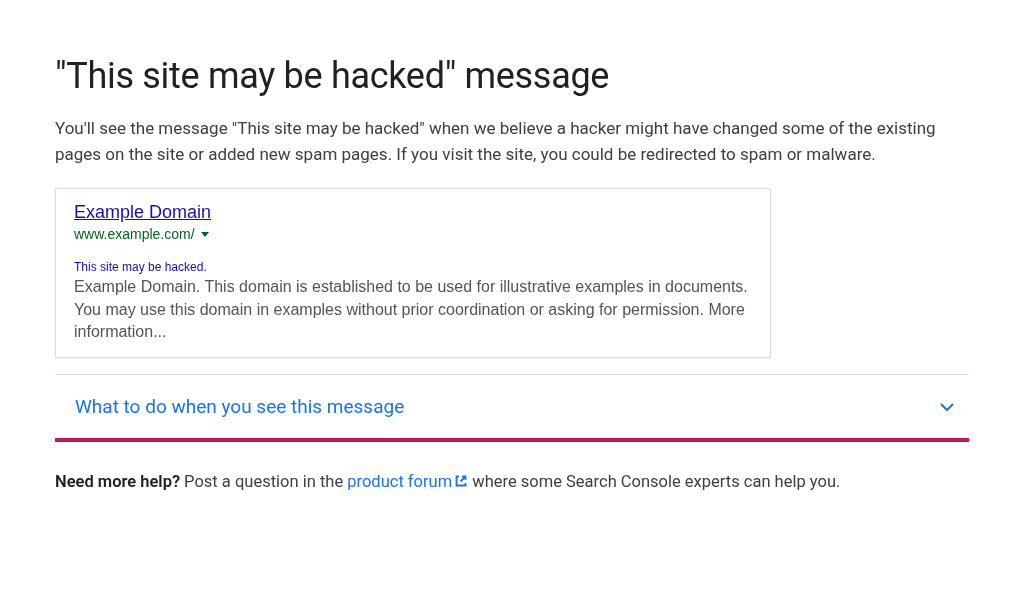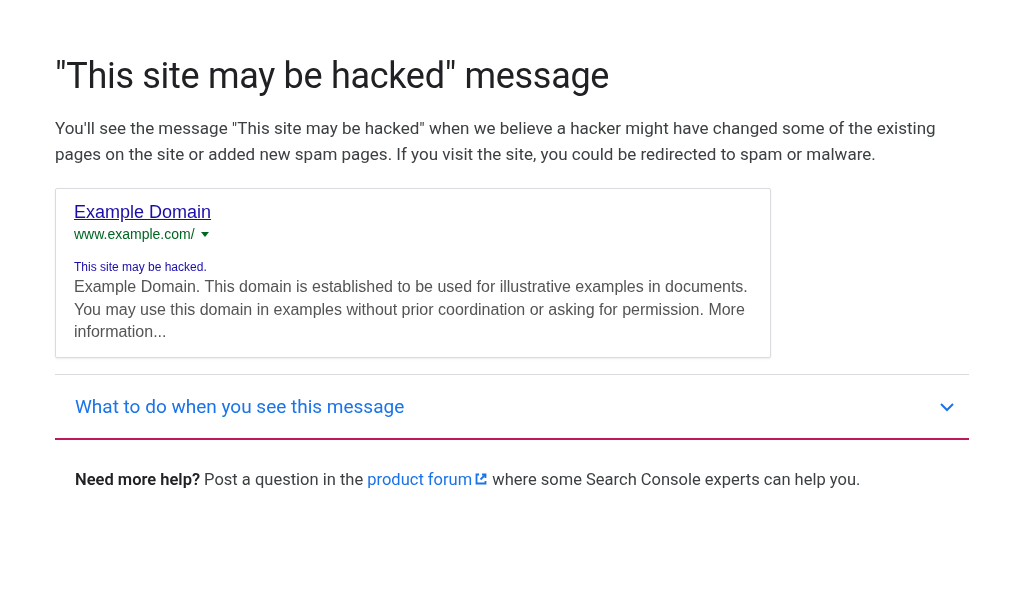--- a/index.html
+++ b/index.html
@@ -70,21 +70,21 @@
     }
     .result-snippet {
       color: #545454;
       font-size: 16px;
       line-height: 1.4;
     }
     .accordion {
       border-top: 1px solid #dadce0;
     }
     .accordion-item {
-      border-bottom: 2px solid #be185d;
+      border-bottom: 4px solid #be185d;
       display: flex;
       justify-content: space-between;
       align-items: center;
       padding: 20px 12px 20px 20px;
       cursor: pointer;
     }
     .accordion-title {
       color: #1a73e8;
       font-size: 19px;
       font-weight: 400;
@@ -99,21 +99,20 @@
     .chevron svg {
       stroke: #1a73e8;
       stroke-width: 2;
       fill: none;
     }
     .help-footer {
       margin-top: 28px;
       font-size: 16.5px;
       color: #3c4043;
       line-height: 1.5;
-      margin-left: 20px;
     }
     .help-footer strong {
       font-weight: 600;
       color: #202124;
     }
     .help-link {
       color: #1a73e8;
       text-decoration: none;
     }
     .external-icon {

